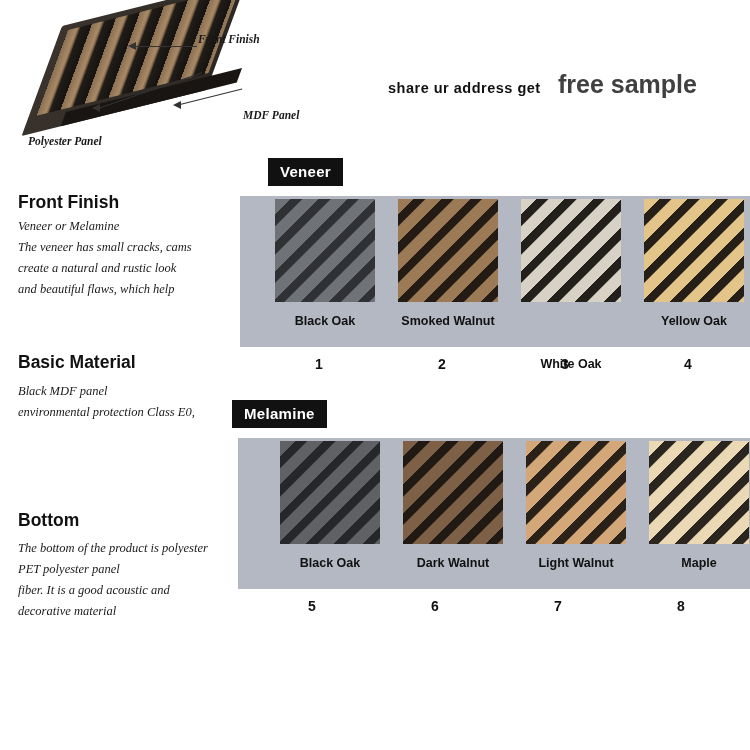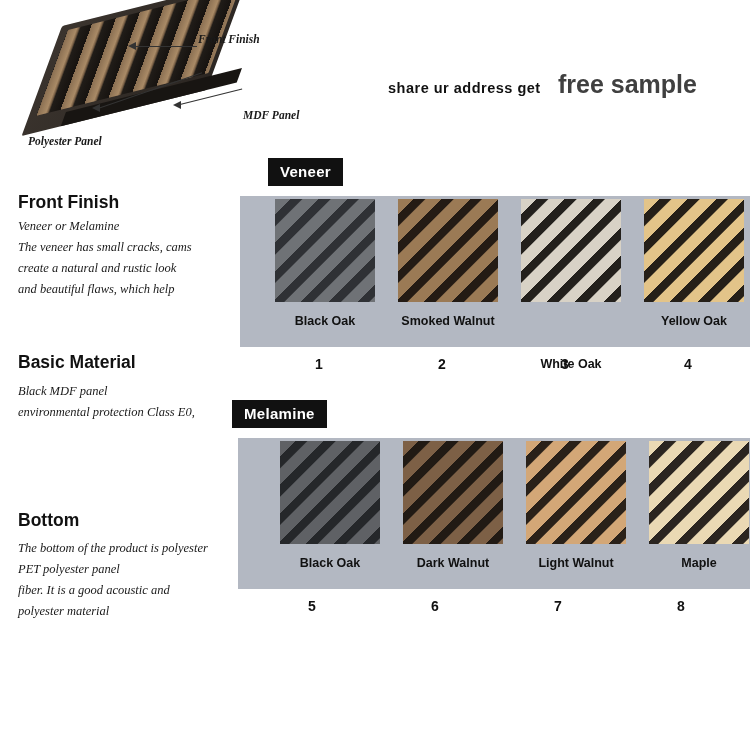--- a/index.html
+++ b/index.html
@@ -226,21 +226,21 @@
 <div class="block-lines" id="l-basic">
   <div>Black MDF panel</div>
   <div>environmental protection Class E0,</div>
 </div>
 
 <div class="block-title" id="t-bottom">Bottom</div>
 <div class="block-lines" id="l-bottom">
   <div>The bottom of the product is polyester</div>
   <div>PET polyester panel</div>
   <div>fiber. It is a good acoustic and</div>
-  <div>polyester material</div>
+  <div>decorative material</div>
 </div>
 
 <div class="row-band" id="band-veneer"></div>
 <div id="veneer-row">
     <div class="swatch" style="left: 275px; top: 199px; position: absolute;">
       <div class="tex" style="background: repeating-linear-gradient(-45deg, rgb(111, 114, 118) 0px, rgb(111, 114, 118) 11px, rgb(47, 49, 53) 12px, rgb(47, 49, 53) 20px);"></div>
     </div>
     <div class="sw-name" style="left: 260px; top: 314px;">Black Oak</div>
     <div class="sw-num" style="left: 289px; top: 356px;">1</div>
     <div class="swatch" style="left: 398px; top: 199px; position: absolute;">

